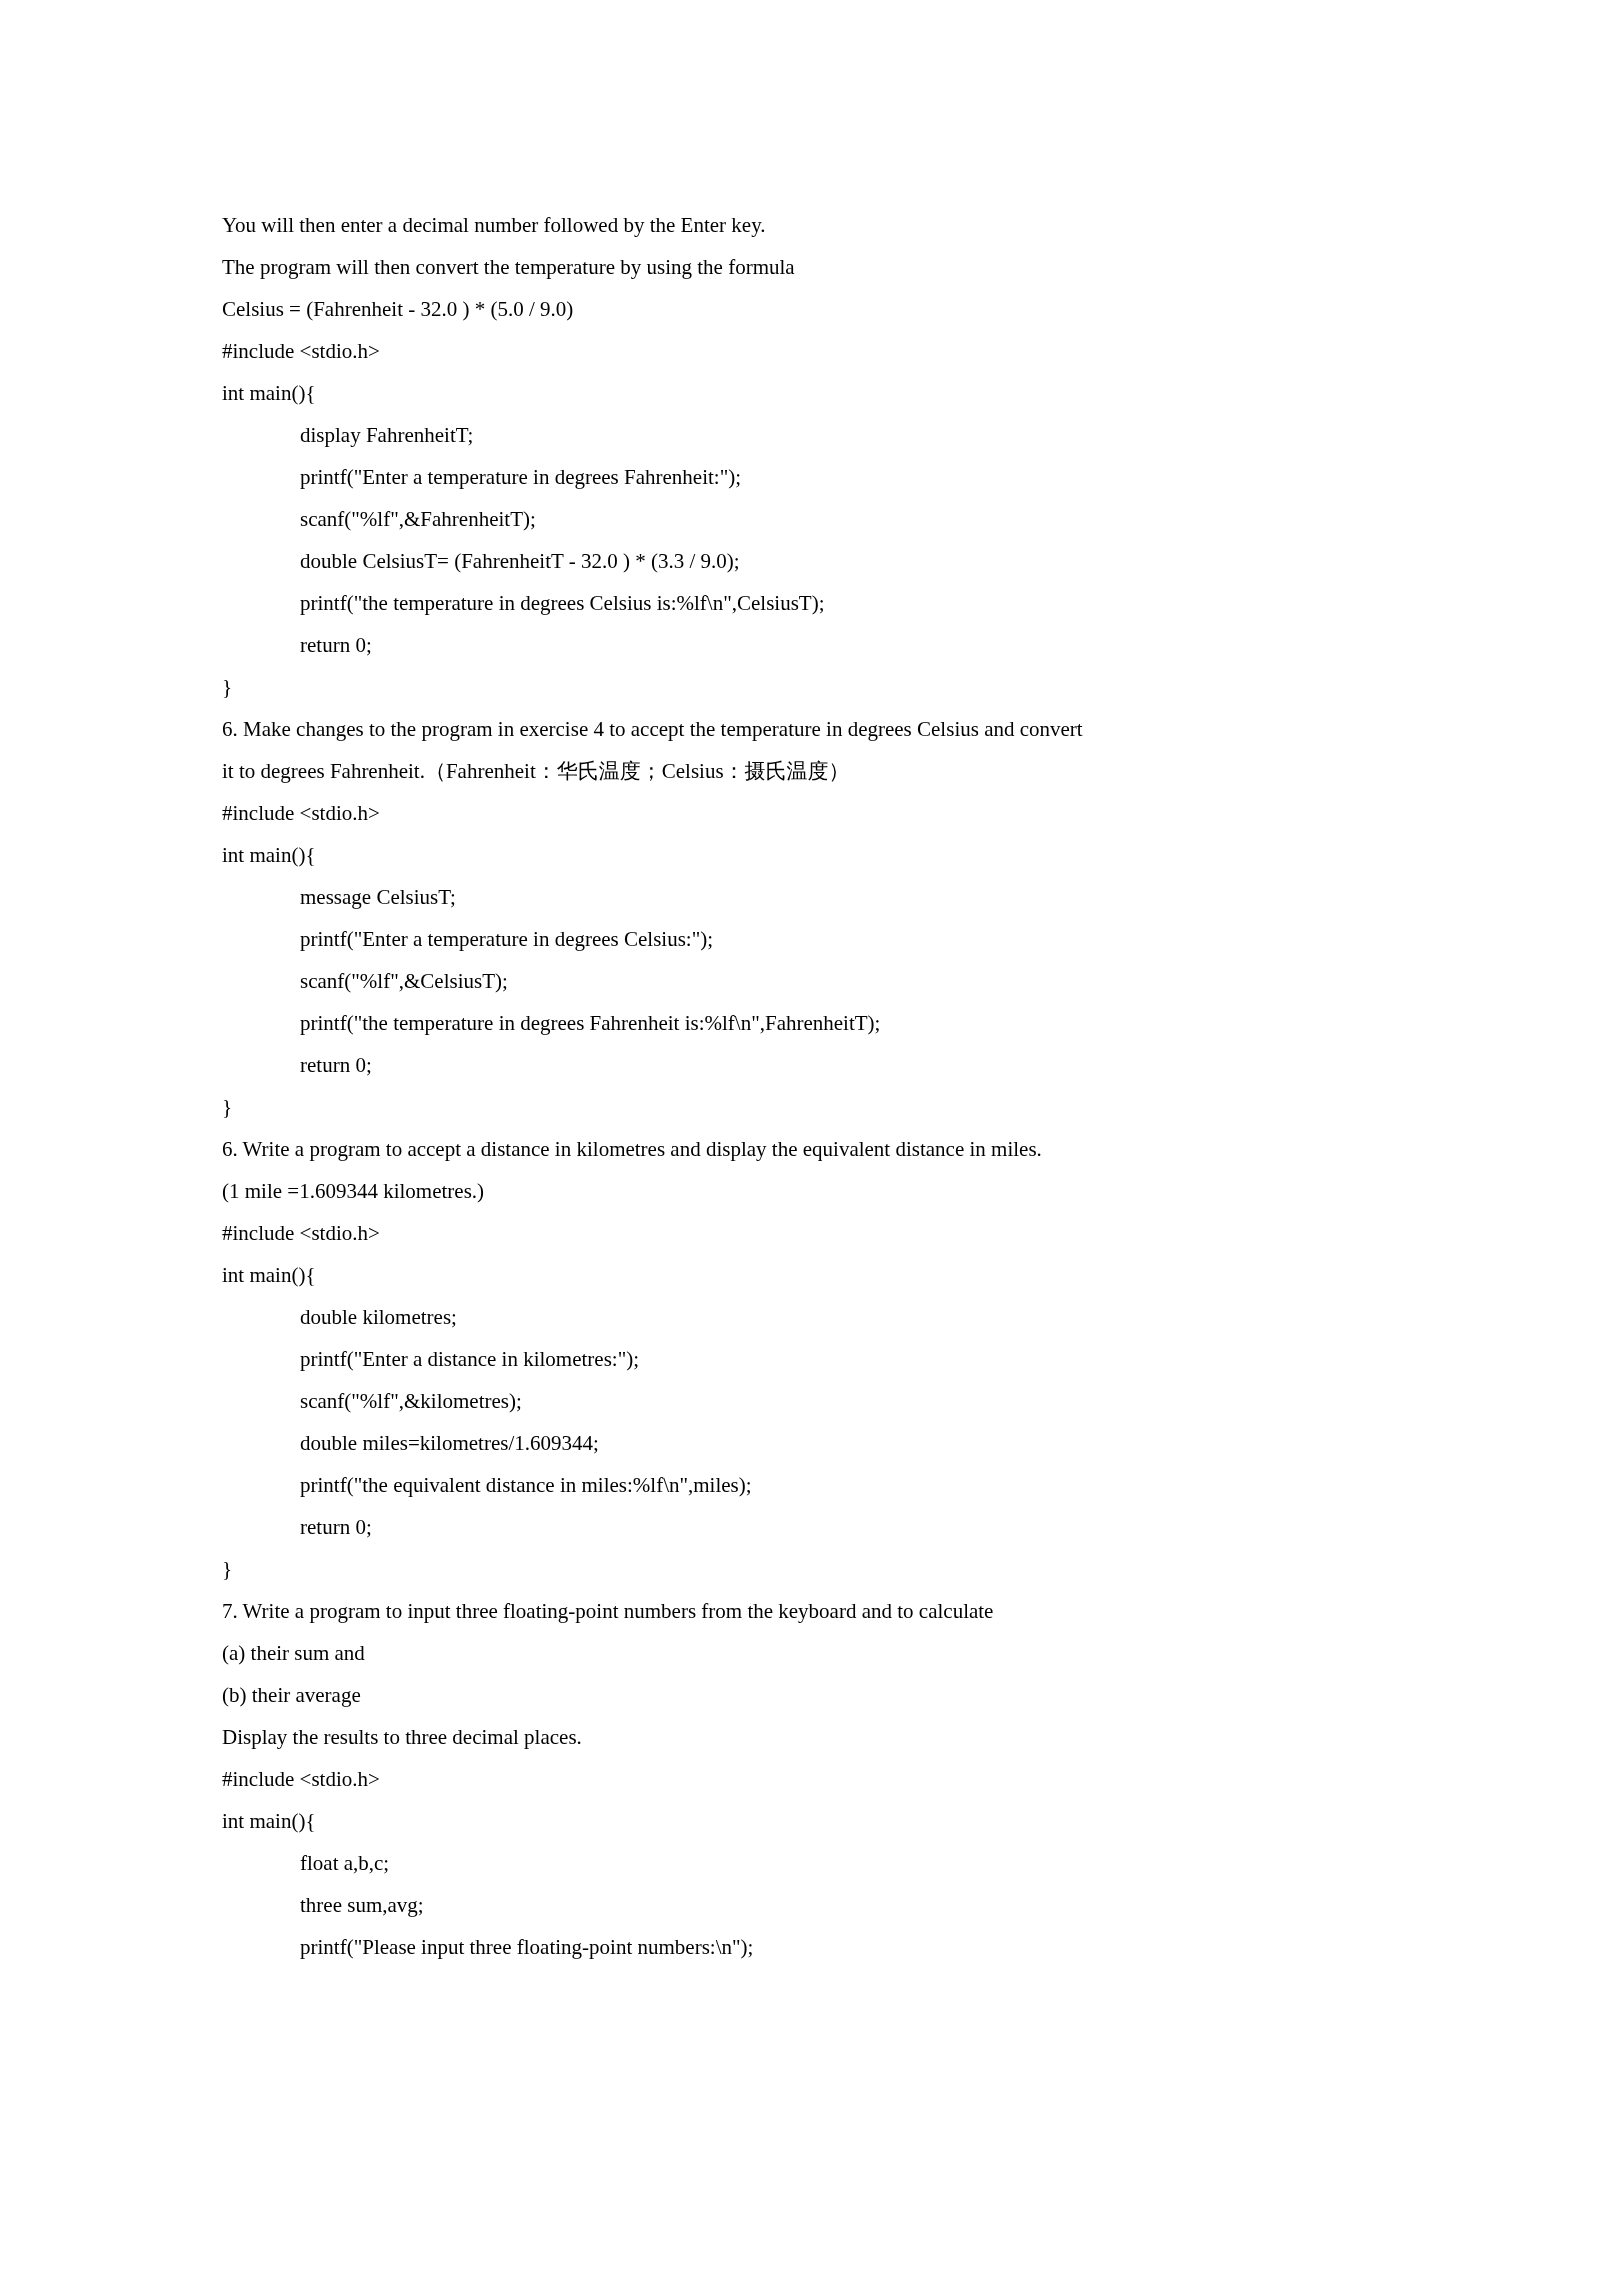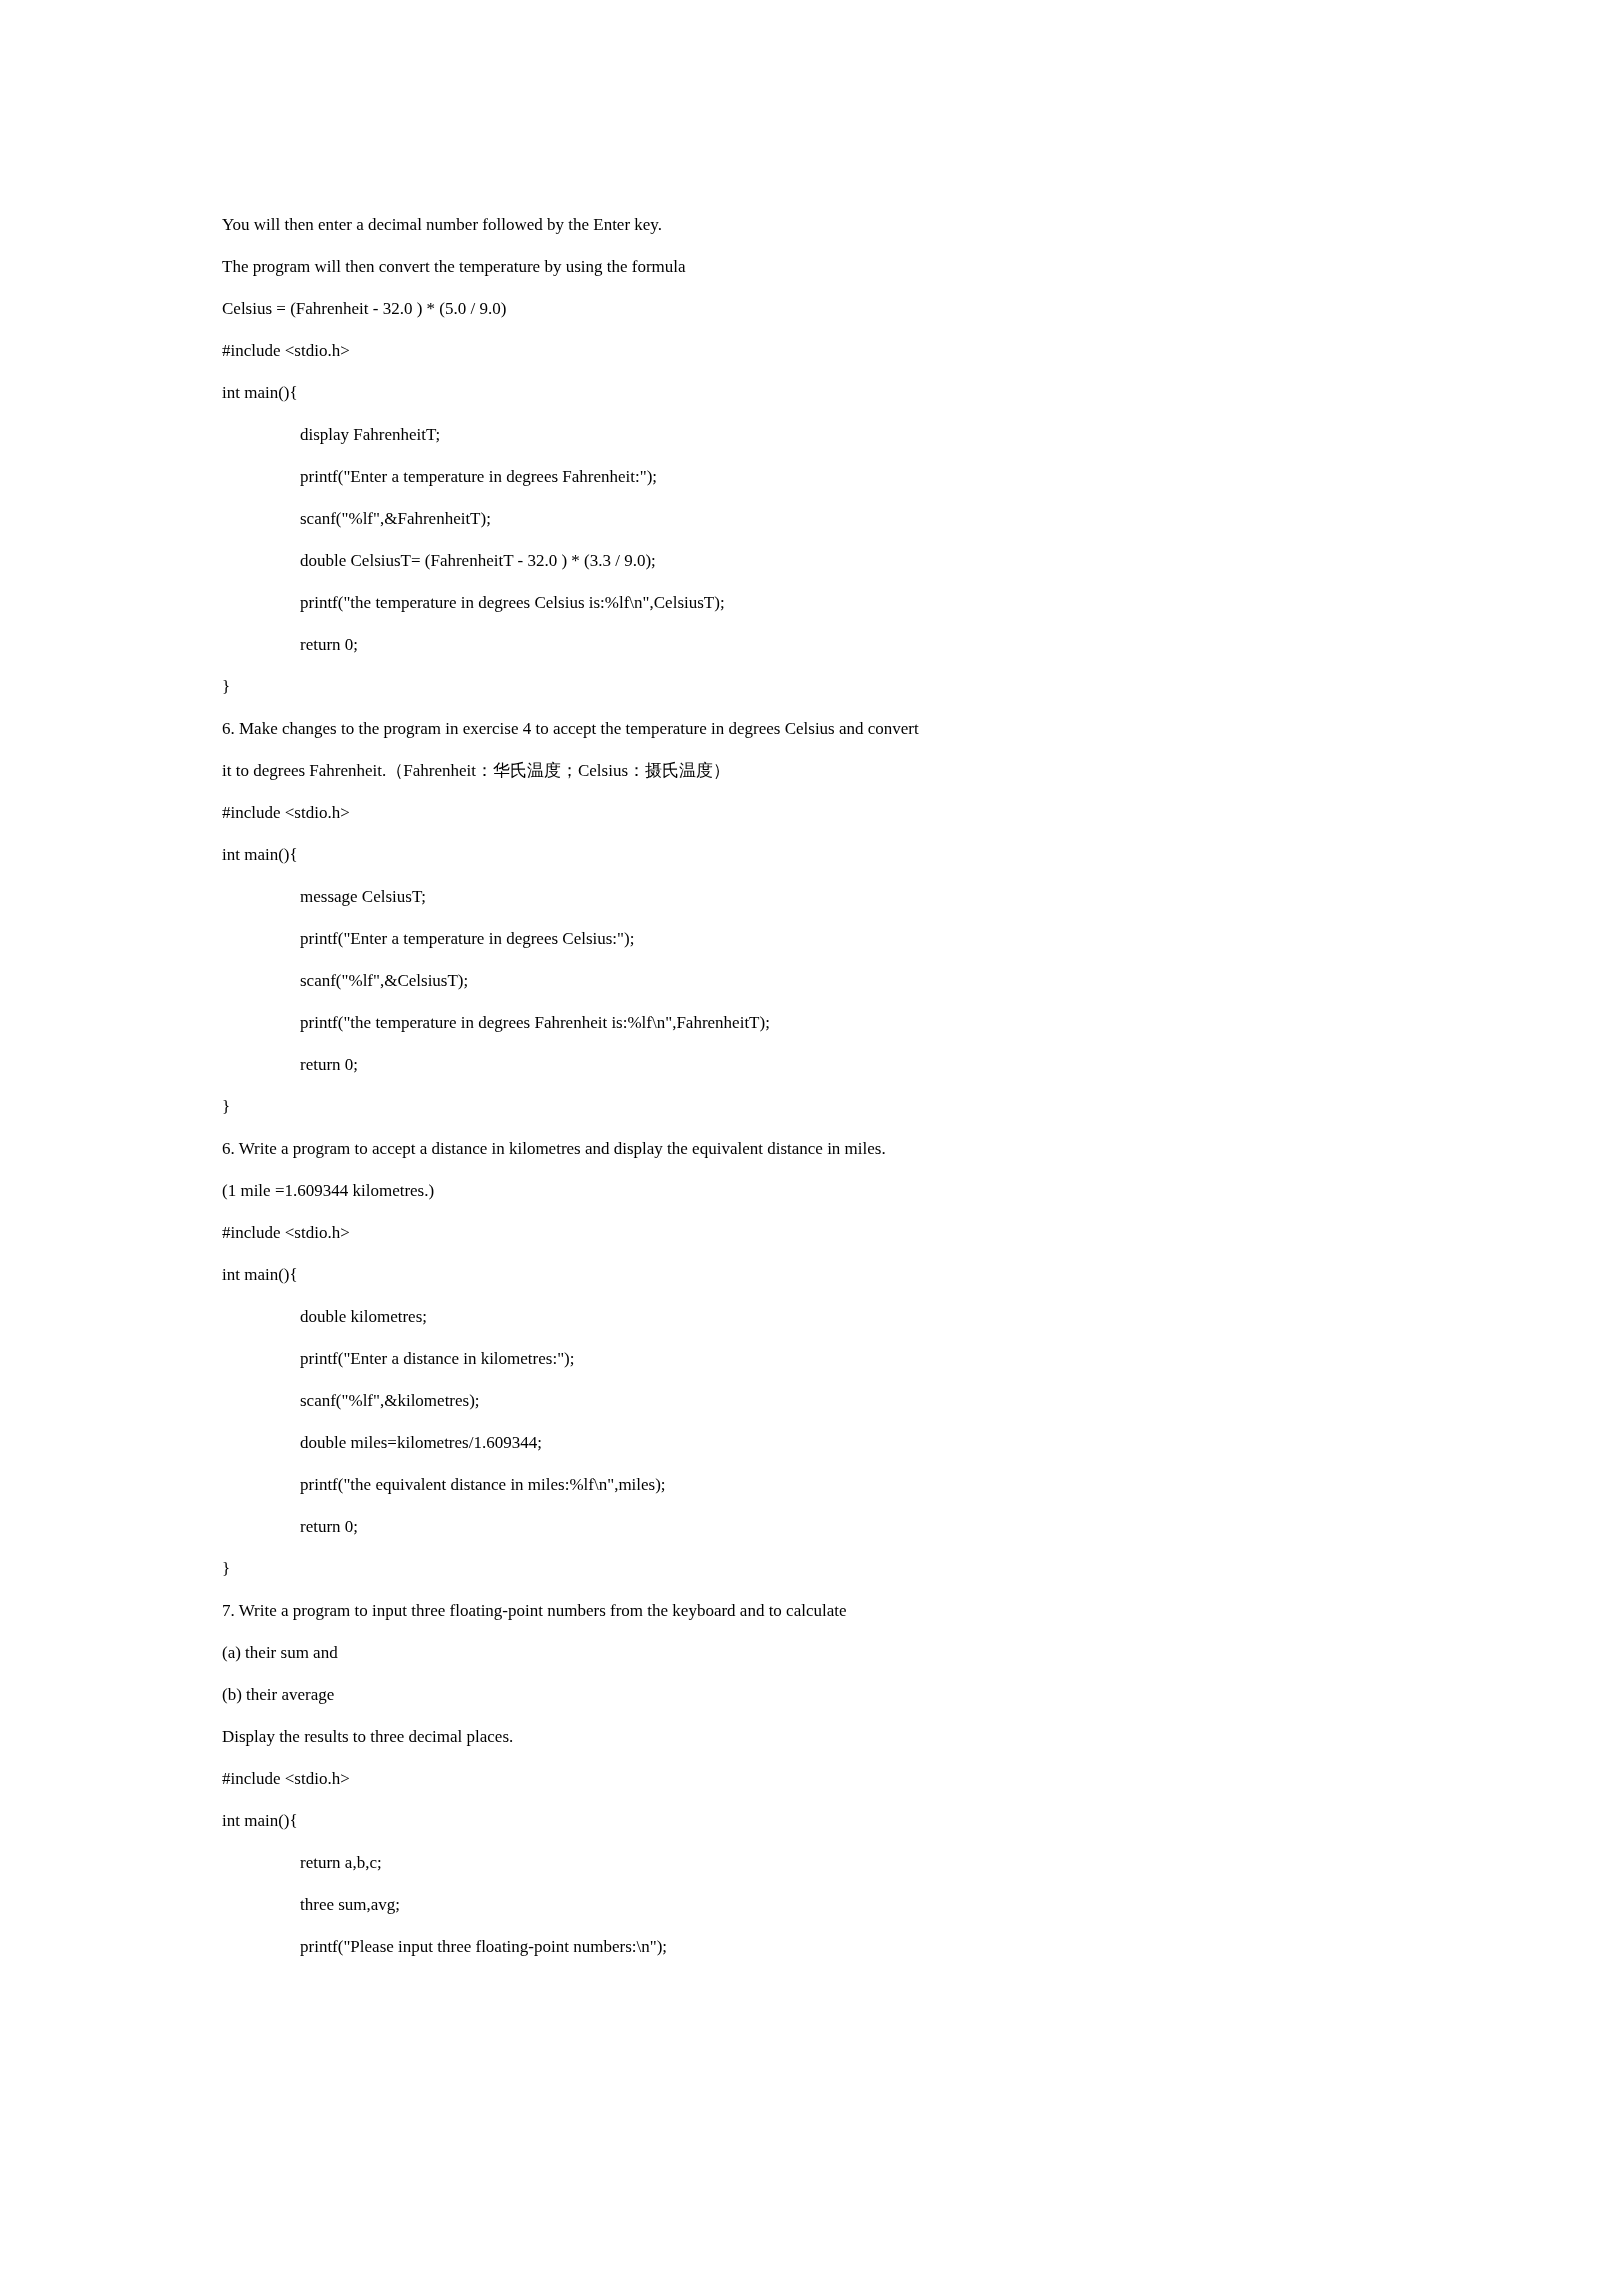--- a/index.html
+++ b/index.html
@@ -16,21 +16,21 @@
   }
   .doc-body {
     position: absolute;
     top: 204px;
     left: 222px;
     right: 98px;
   }
   .line {
     white-space: pre;
     font-family: "Liberation Serif", "DejaVu Serif", serif;
-    font-size: 17px;
+    font-size: 21px;
     line-height: 42px;
     color: #000000;
   }
   .line.indent {
     padding-left: 78px;
   }
 </style>
 </head>
 <body>
 
@@ -68,18 +68,18 @@
       <div class="line indent">double miles=kilometres/1.609344;</div>
       <div class="line indent">printf("the equivalent distance in miles:%lf\n",miles);</div>
       <div class="line indent">return 0;</div>
       <div class="line">}</div>
       <div class="line">7. Write a program to input three floating-point numbers from the keyboard and to calculate</div>
       <div class="line">(a) their sum and</div>
       <div class="line">(b) their average</div>
       <div class="line">Display the results to three decimal places.</div>
       <div class="line">#include &lt;stdio.h&gt;</div>
       <div class="line">int main(){</div>
-      <div class="line indent">return a,b,c;</div>
+      <div class="line indent">float a,b,c;</div>
       <div class="line indent">three sum,avg;</div>
       <div class="line indent">printf("Please input three floating-point numbers:\n");</div>
     </div>
 </div>
 
 
 </body></html>

